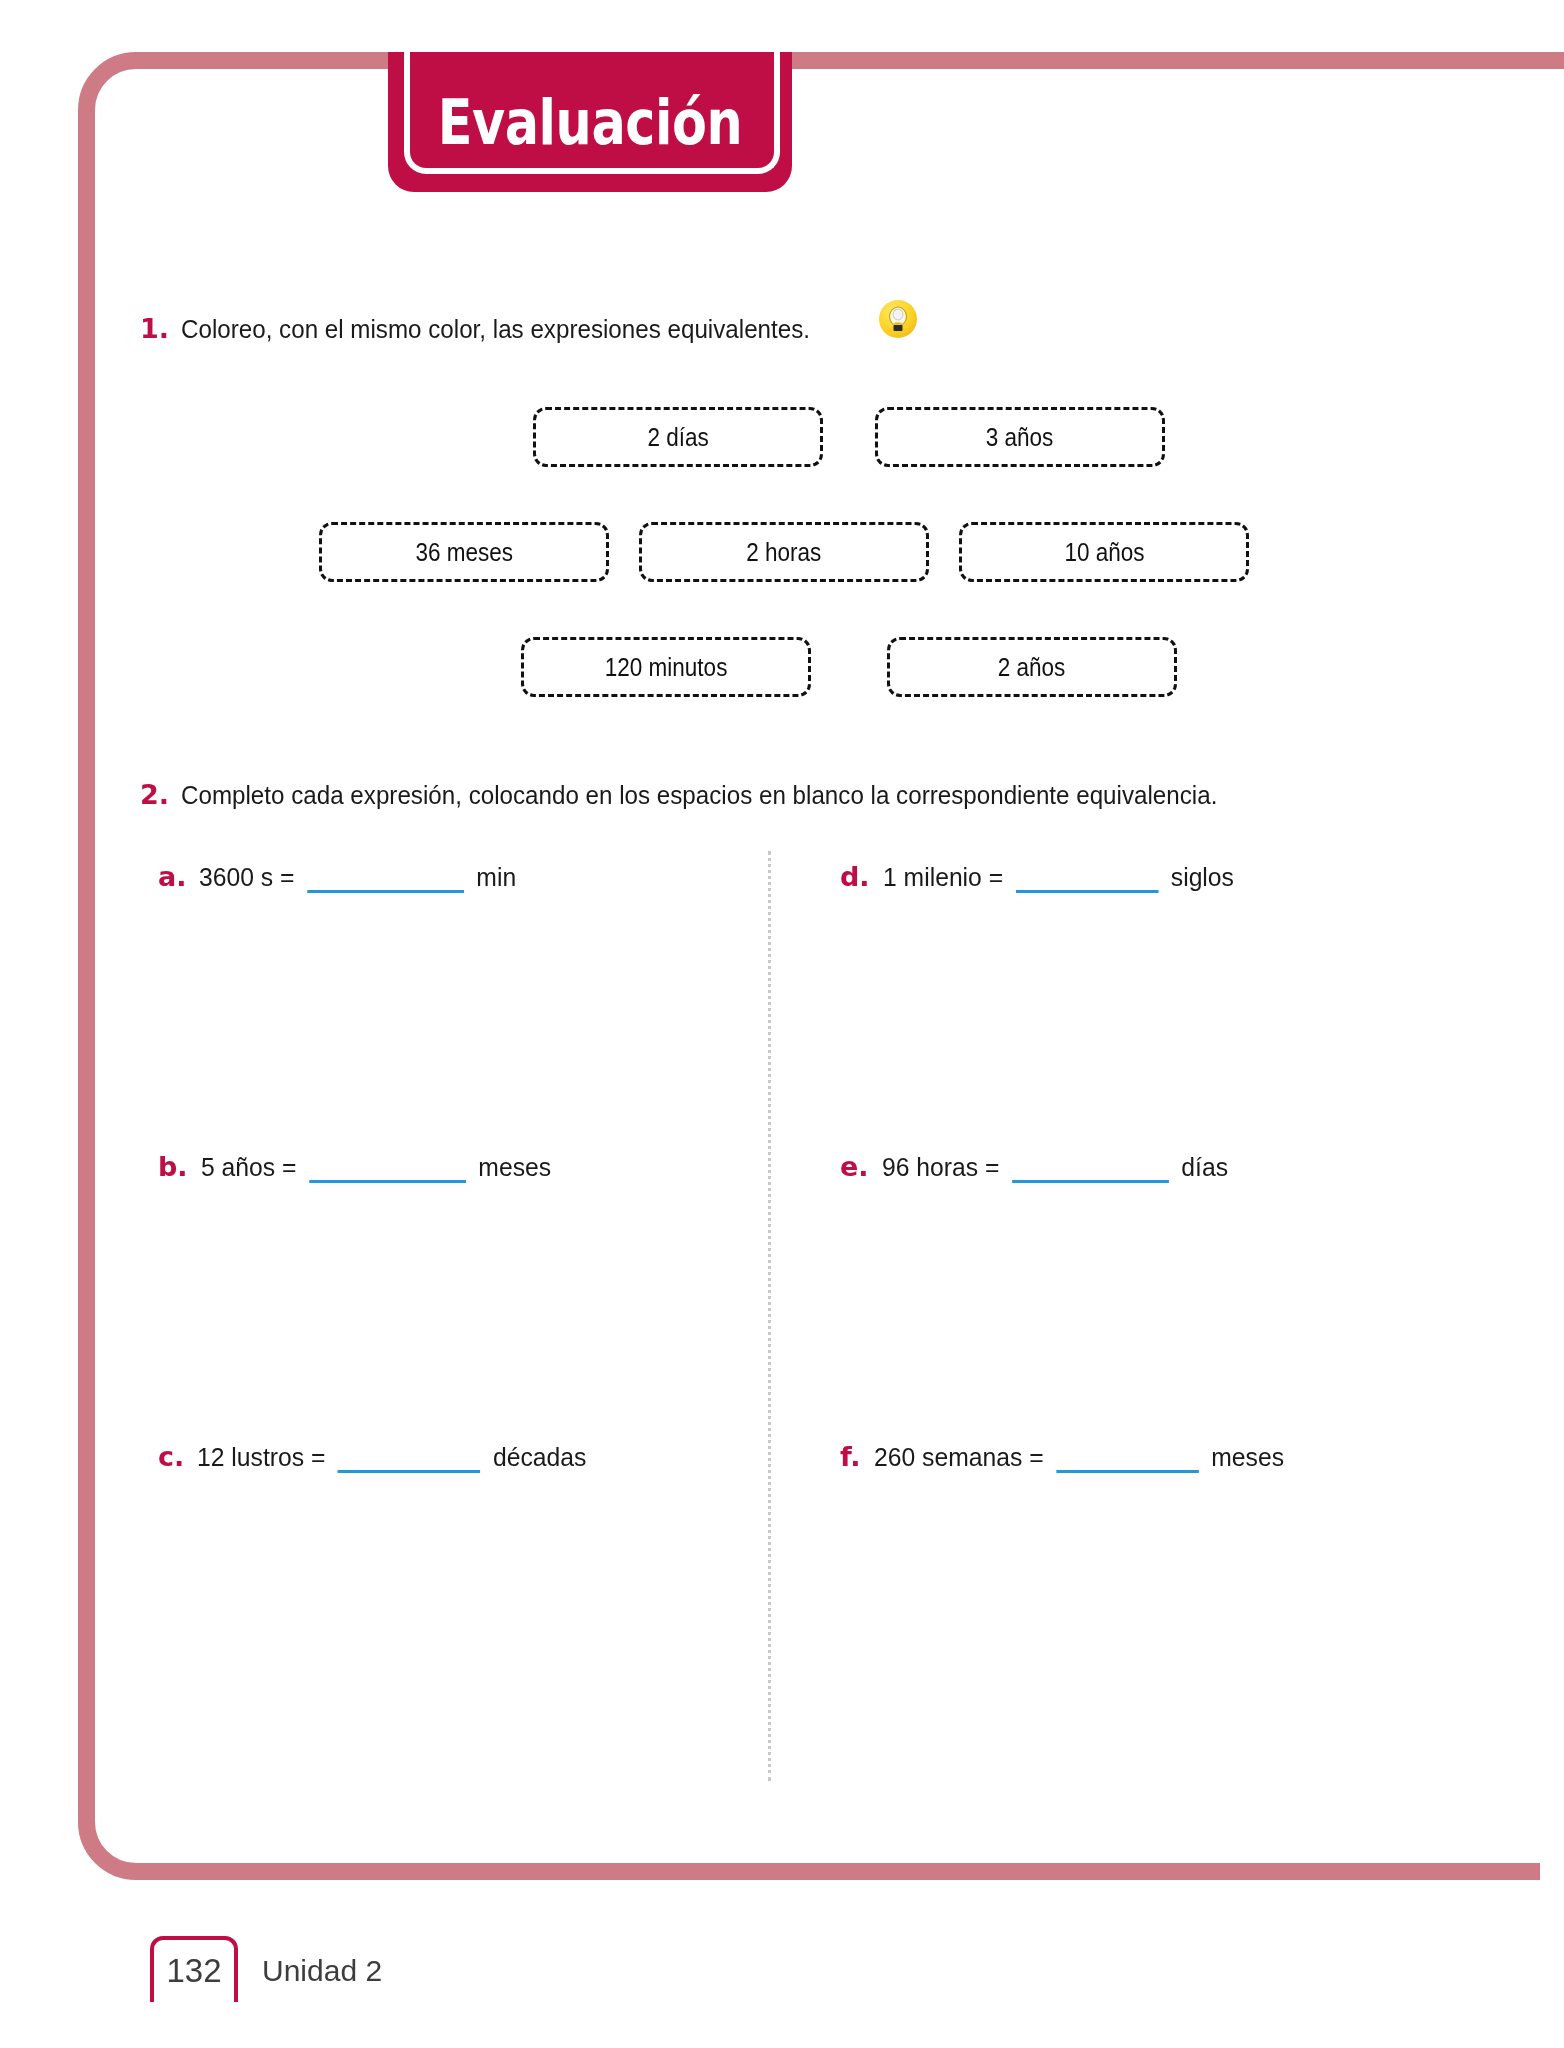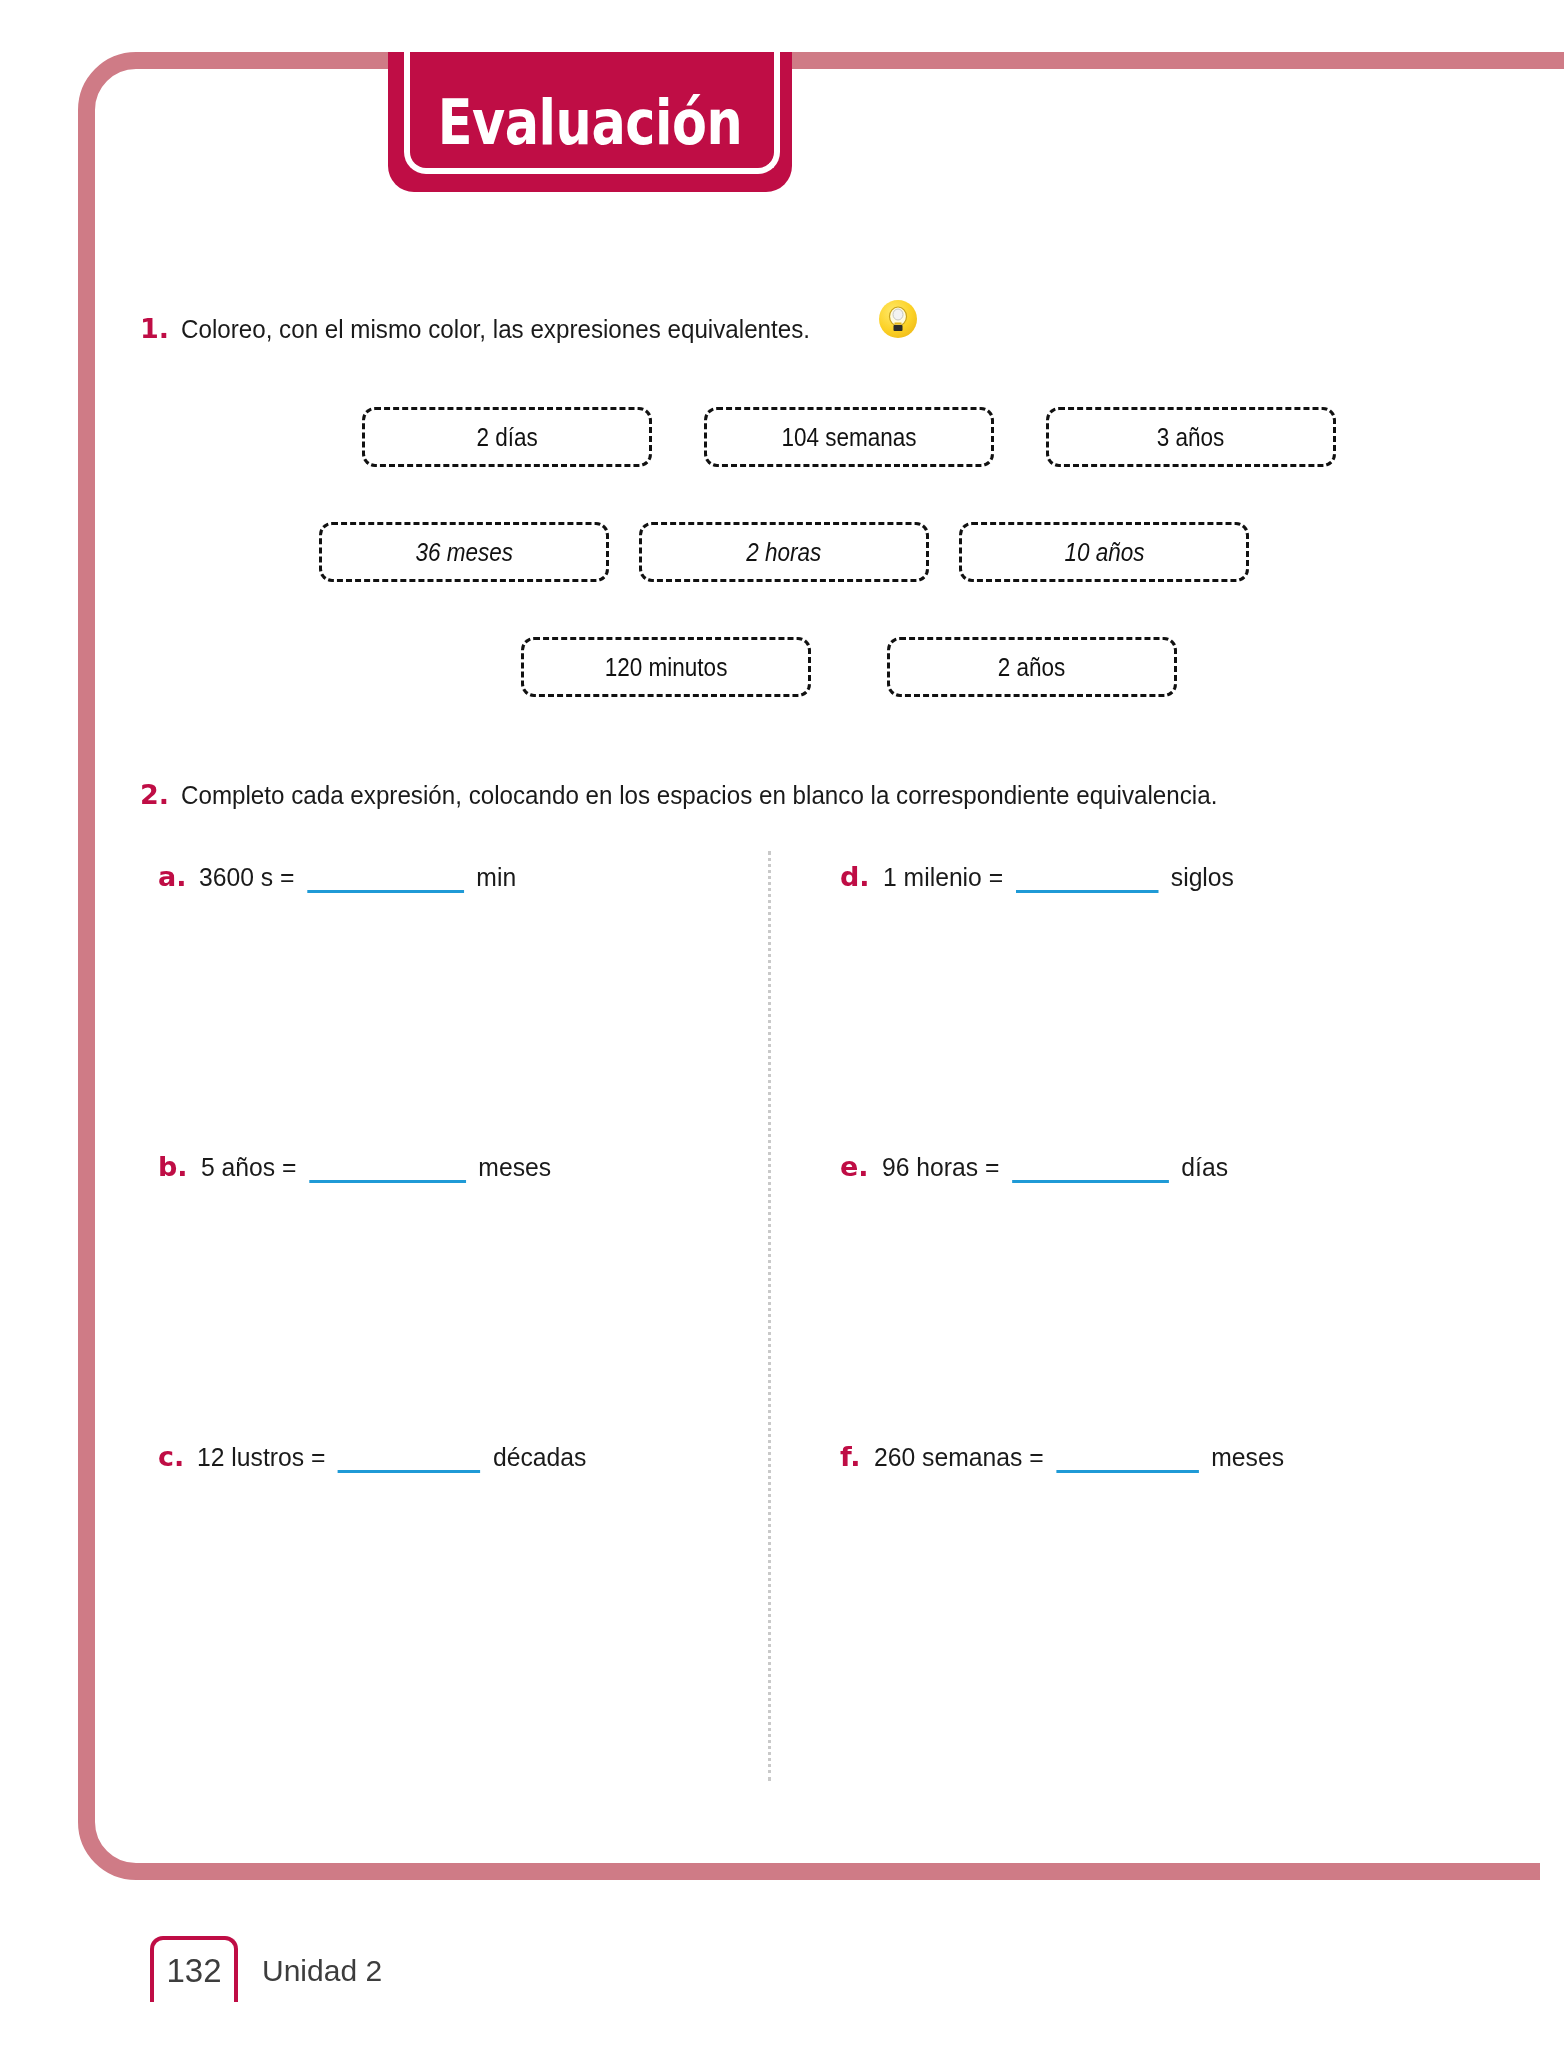--- a/index.html
+++ b/index.html
@@ -155,21 +155,21 @@
   }
   .term-box span {
     transform: scaleX(0.9);
     display: inline-block;
     white-space: nowrap;
   }
 
   #row1 { gap: 52px; margin-top: 62px; margin-left: 118px; }
   #row1 .term-box { width: 290px; }
 
-  #row2 { gap: 30px; margin-top: 55px; margin-left: -12px; font-style: italic; }
+  #row2 { gap: 30px; margin-top: 55px; margin-left: -12px; }
   #row2 .term-box { width: 290px; }
 
   #row3 { gap: 76px; margin-top: 55px; margin-left: 118px; }
   #row3 .term-box { width: 290px; }
 
   
   #q2 { margin-top: 82px; }
 
   #q2-grid {
     position: relative;
@@ -274,23 +274,20 @@
         <rect x="15.5" y="22.5" width="7" height="2.2" fill="#e2b417"></rect>
       </svg>
     </span>
   </div>
 
   <div class="box-row" id="row1">
     <div class="term-box">
         <span>2 días</span>
       </div>
     <div class="term-box">
-        <span>104 semanas</span>
-      </div>
-    <div class="term-box">
         <span>3 años</span>
       </div>
   </div>
 
   <div class="box-row" id="row2">
     <div class="term-box">
         <span>36 meses</span>
       </div>
     <div class="term-box">
         <span>2 horas</span>

